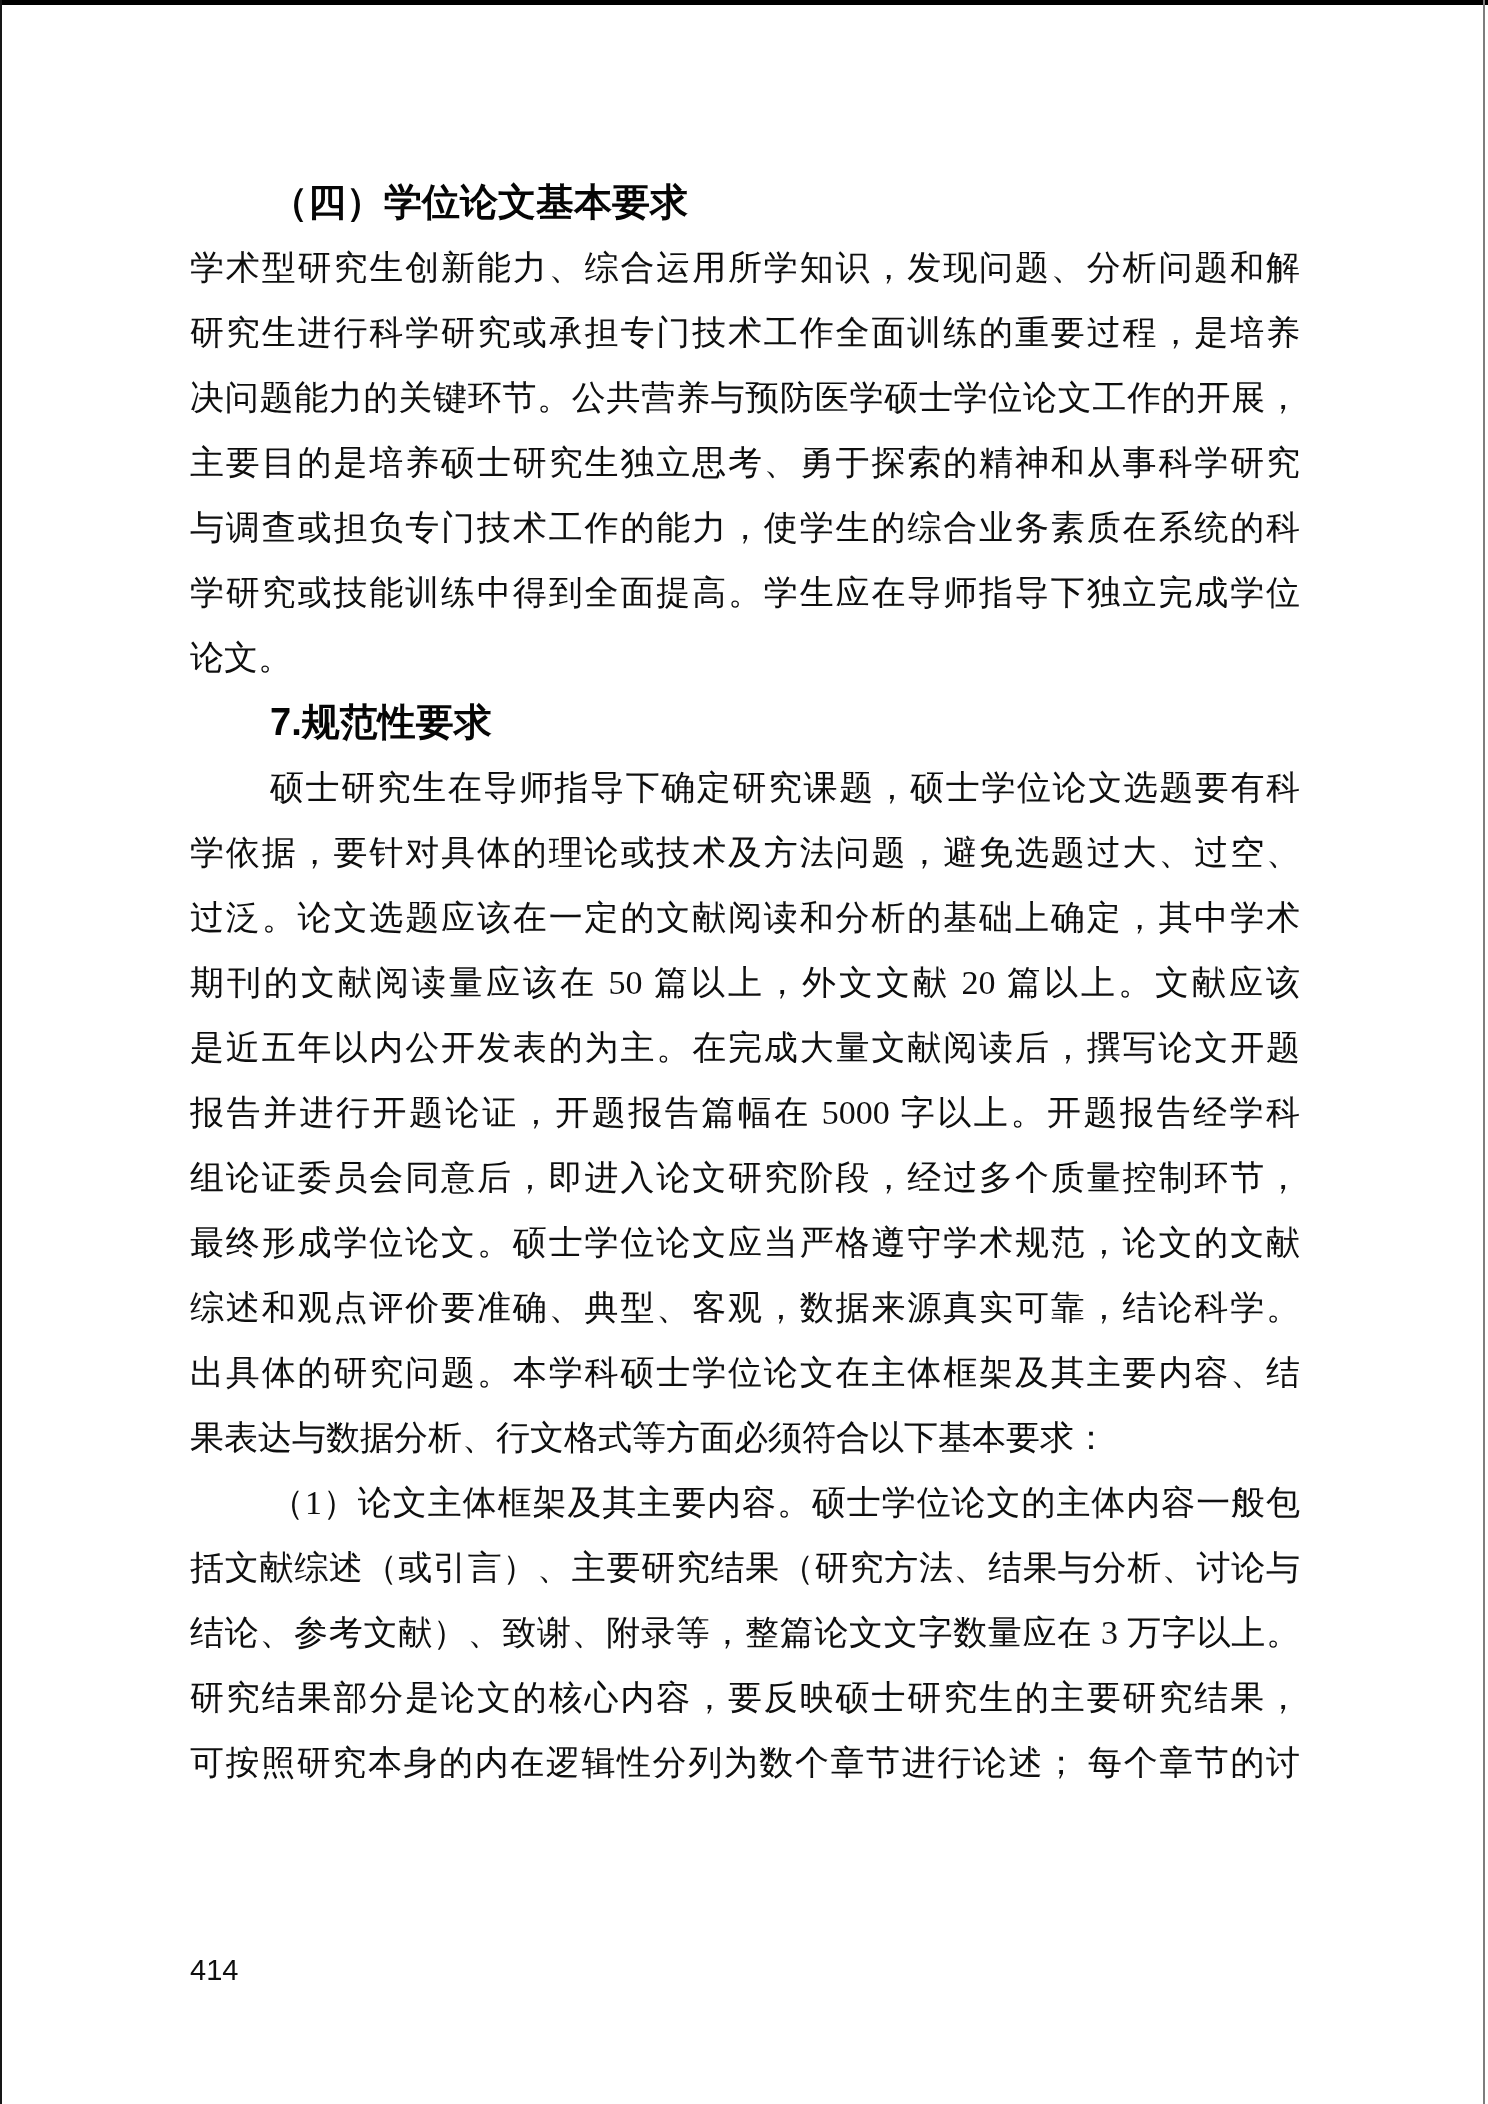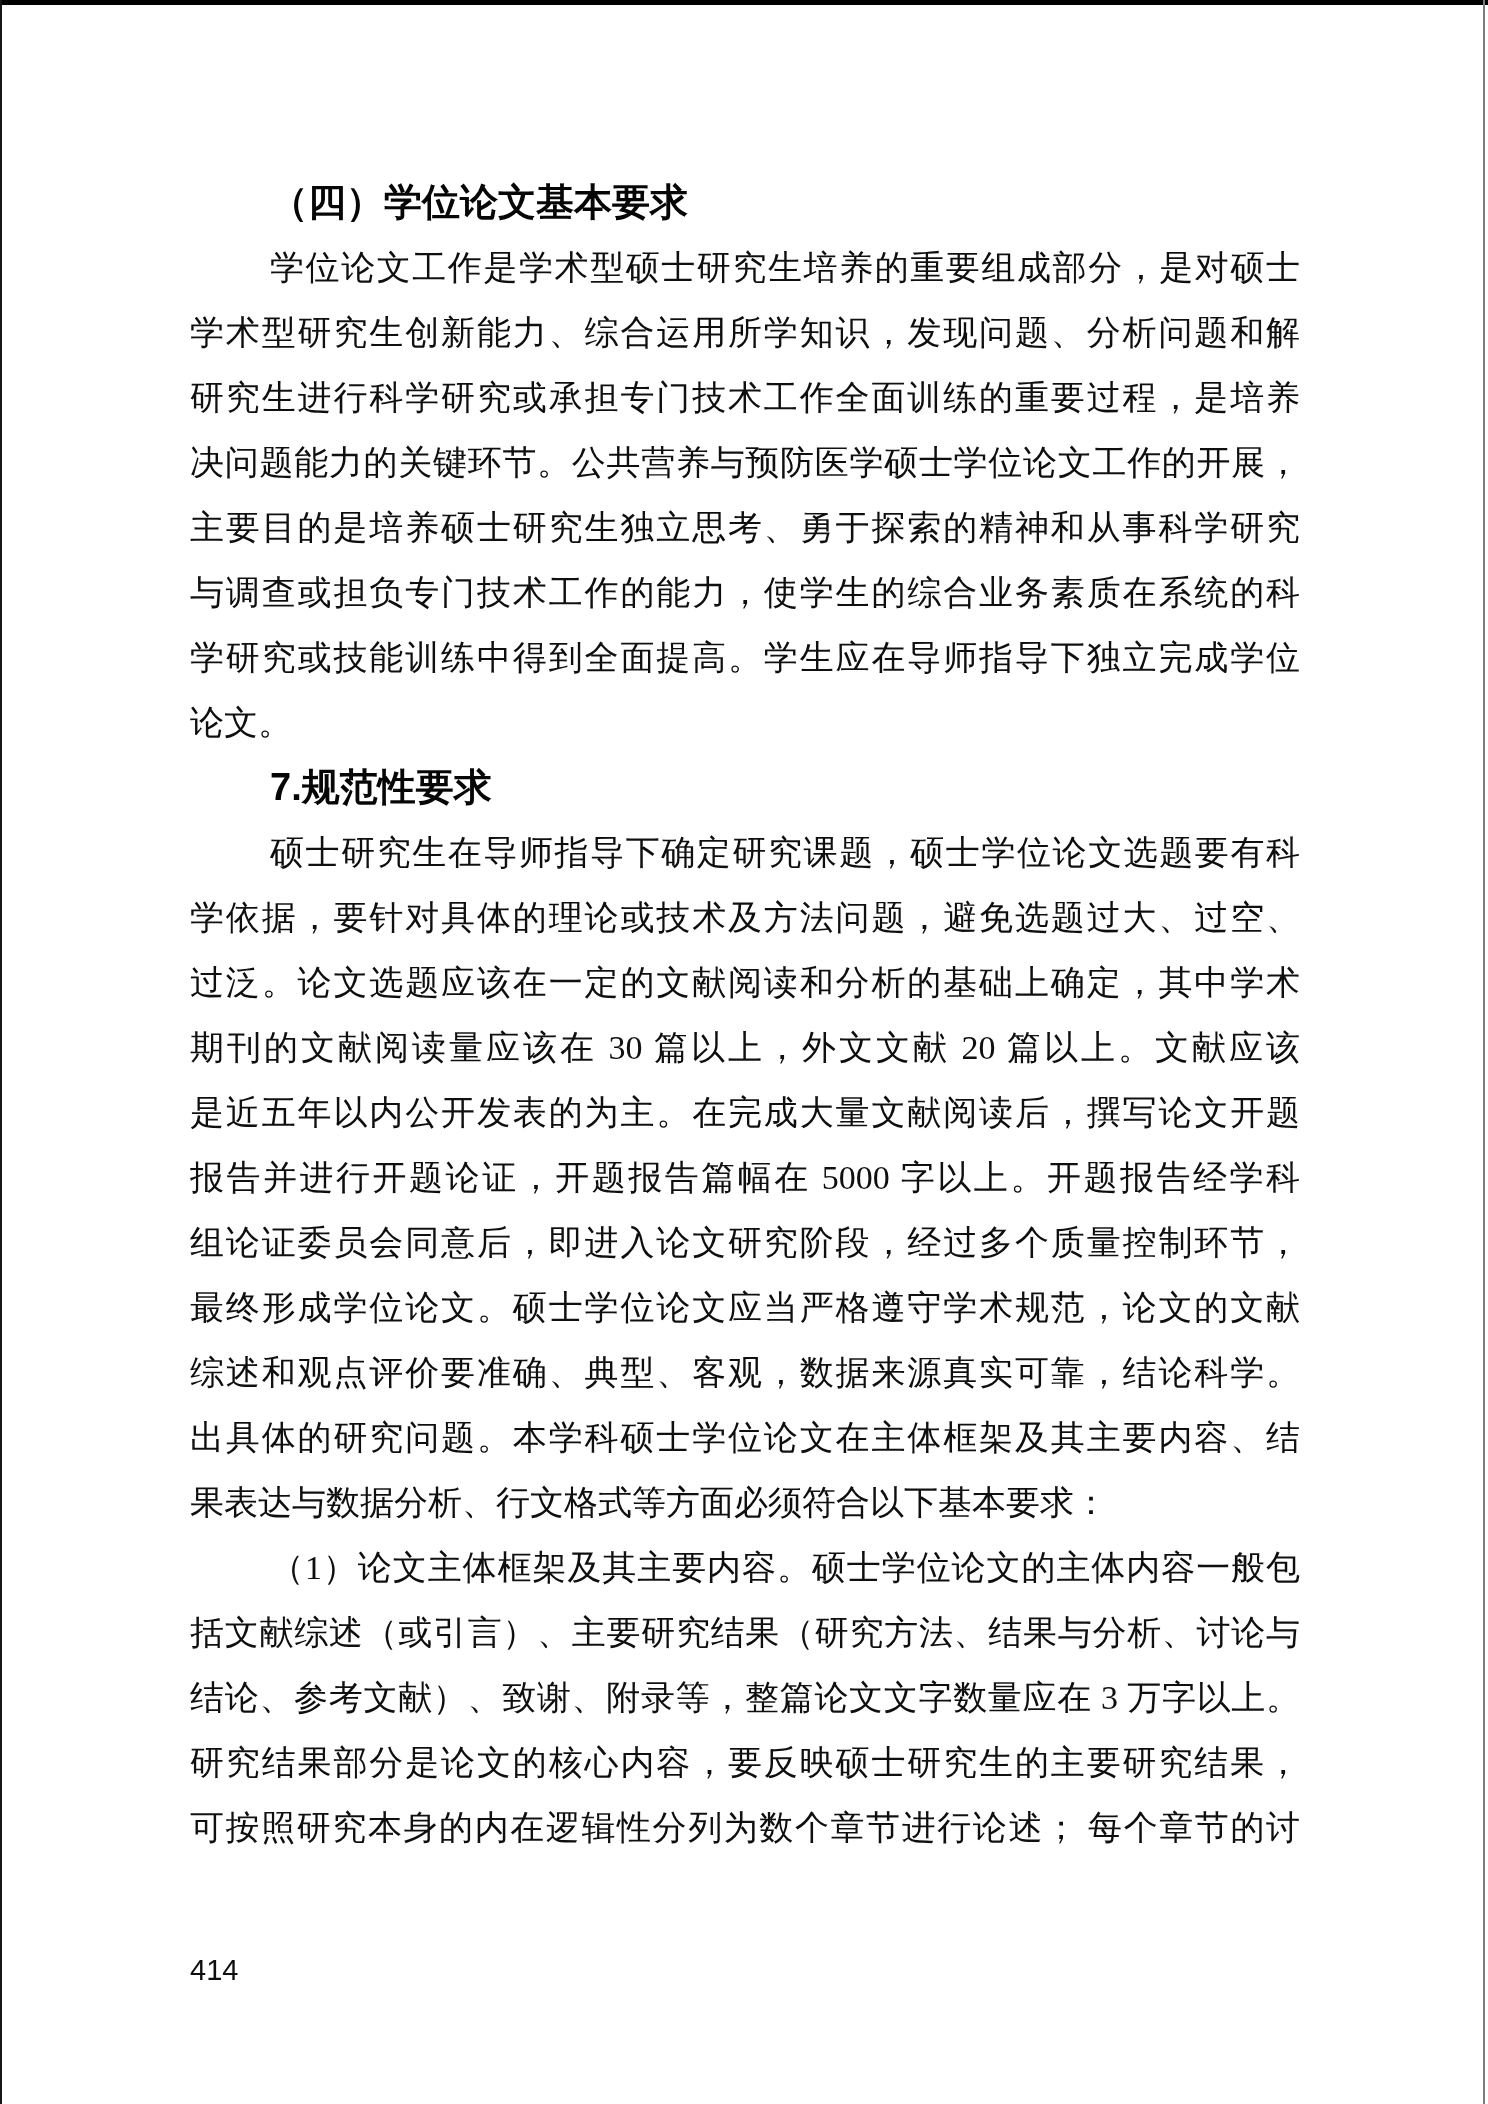--- a/index.html
+++ b/index.html
@@ -82,37 +82,36 @@
 
   <div class="edge-top"></div>
   <div class="edge-left"></div>
   <div class="edge-right"></div>
 
   <div class="content">
 
     <div class="line head ind">（四）学位论文基本要求</div>
 
     <div>
-      <div class="line ind full">学位论文工作是学术型硕士研究生培养的重要组成部分，是对硕士</div>
       <div class="line full">学术型研究生创新能力、综合运用所学知识，发现问题、分析问题和解</div>
       <div class="line full">研究生进行科学研究或承担专门技术工作全面训练的重要过程，是培养</div>
       <div class="line full">决问题能力的关键环节。公共营养与预防医学硕士学位论文工作的开展，</div>
       <div class="line full">主要目的是培养硕士研究生独立思考、勇于探索的精神和从事科学研究</div>
       <div class="line full">与调查或担负专门技术工作的能力，使学生的综合业务素质在系统的科</div>
       <div class="line full">学研究或技能训练中得到全面提高。学生应在导师指导下独立完成学位</div>
       <div class="line end">论文。</div>
     </div>
 
     <div class="line head ind">7.规范性要求</div>
 
     <div>
       <div class="line ind full">硕士研究生在导师指导下确定研究课题，硕士学位论文选题要有科</div>
       <div class="line full">学依据，要针对具体的理论或技术及方法问题，避免选题过大、过空、</div>
       <div class="line full">过泛。论文选题应该在一定的文献阅读和分析的基础上确定，其中学术</div>
-      <div class="line full">期刊的文献阅读量应该在 30 篇以上，外文文献 20 篇以上。文献应该</div>
+      <div class="line full">期刊的文献阅读量应该在 50 篇以上，外文文献 20 篇以上。文献应该</div>
       <div class="line full">是近五年以内公开发表的为主。在完成大量文献阅读后，撰写论文开题</div>
       <div class="line full">报告并进行开题论证，开题报告篇幅在 5000 字以上。开题报告经学科</div>
       <div class="line full">组论证委员会同意后，即进入论文研究阶段，经过多个质量控制环节，</div>
       <div class="line full">最终形成学位论文。硕士学位论文应当严格遵守学术规范，论文的文献</div>
       <div class="line full">综述和观点评价要准确、典型、客观，数据来源真实可靠，结论科学。</div>
       <div class="line full">出具体的研究问题。本学科硕士学位论文在主体框架及其主要内容、结</div>
       <div class="line end">果表达与数据分析、行文格式等方面必须符合以下基本要求：</div>
     </div>
 
     <div>

